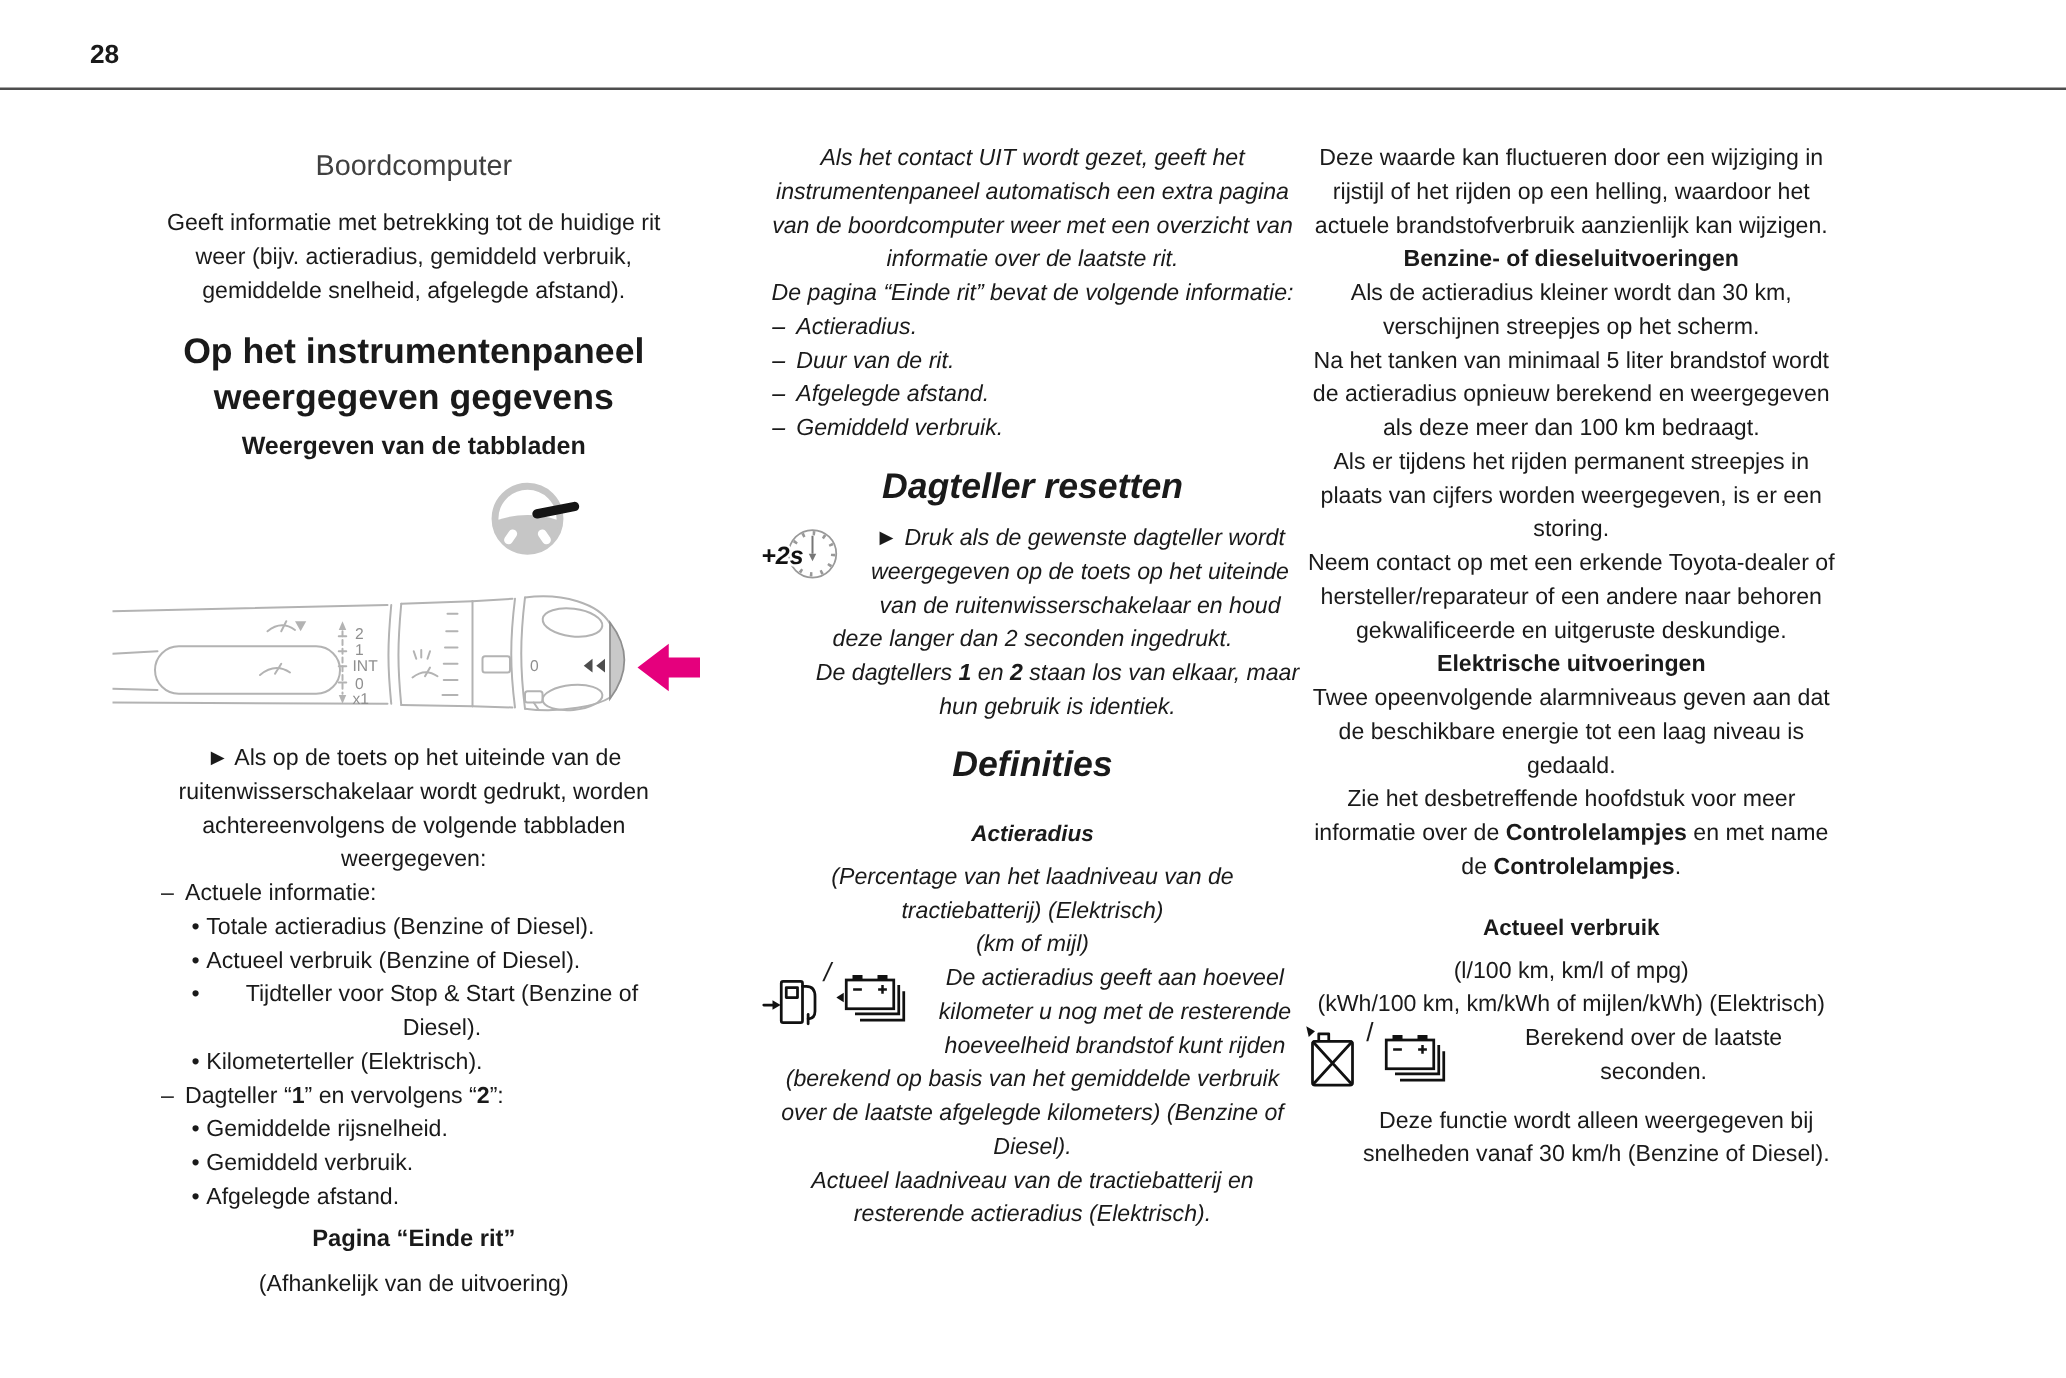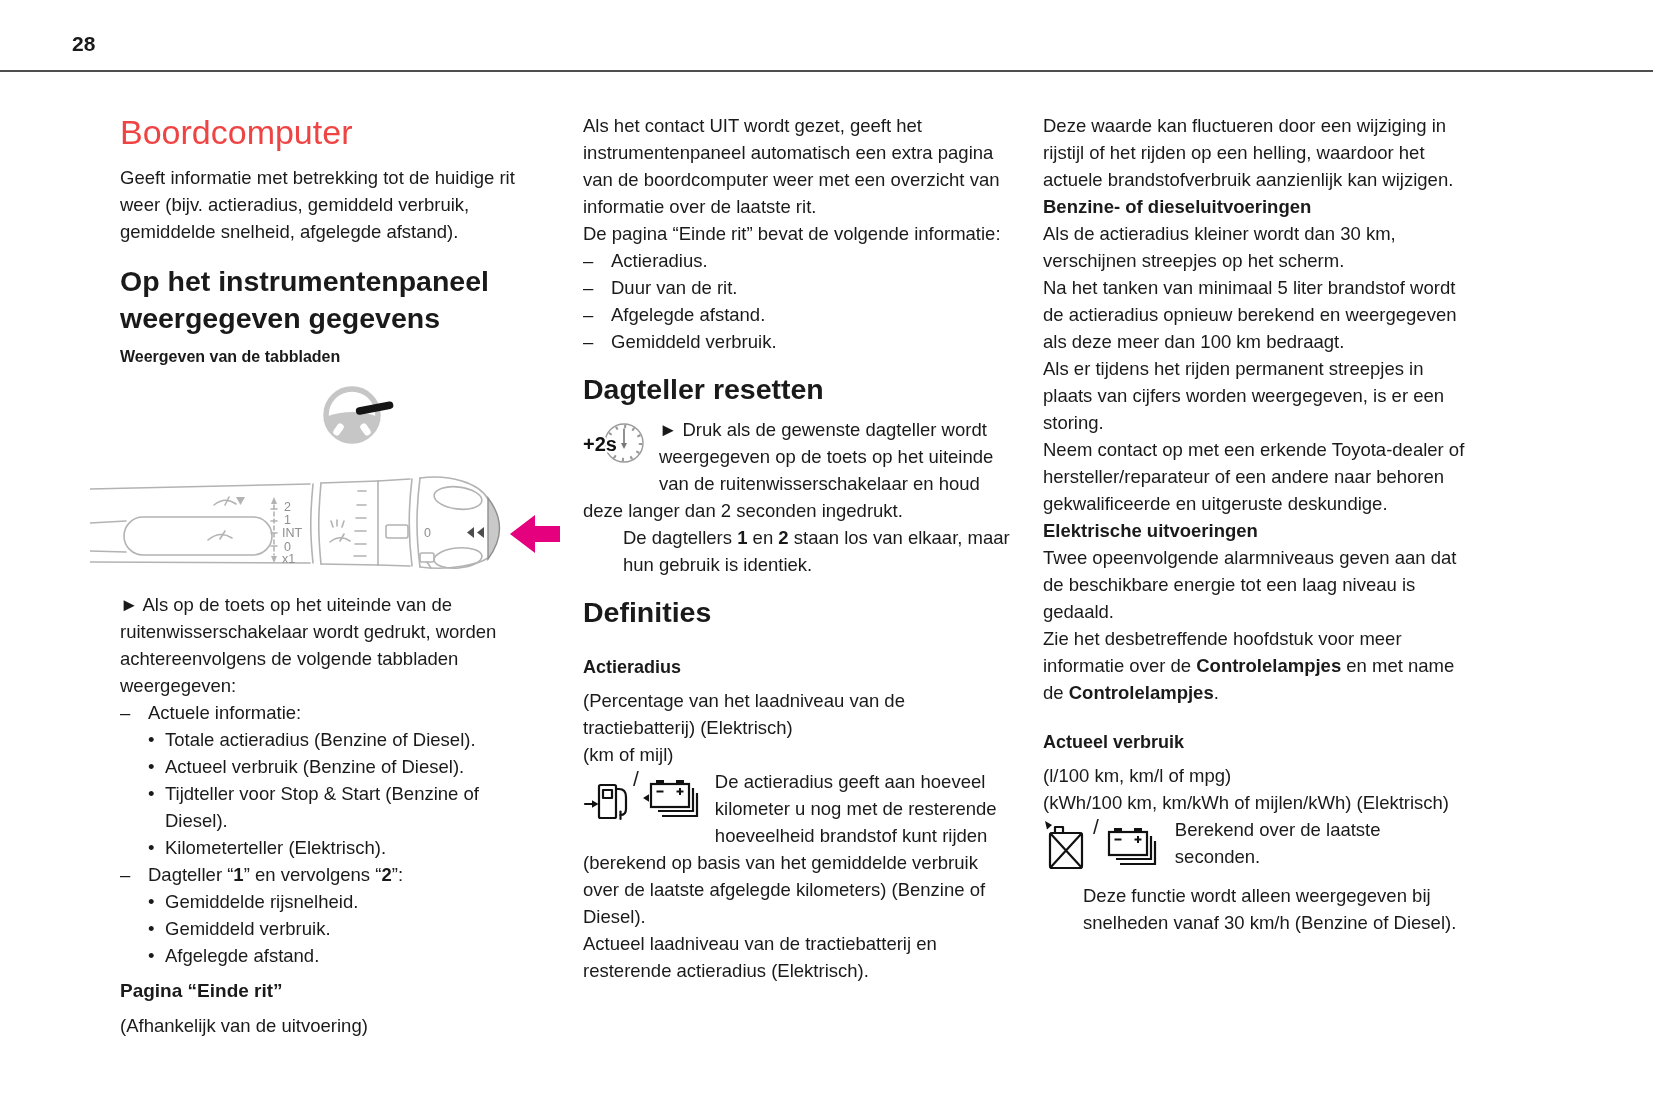--- a/index.html
+++ b/index.html
@@ -1,30 +1,30 @@
 <!DOCTYPE html>
 <html><head>
 <meta charset="utf-8">
 <style>
   html,body{margin:0;padding:0;background:#fff;}
   .page{position:relative;width:1653px;height:1102px;background:#fff;overflow:hidden;
-        font-family:"Liberation Sans",sans-serif;color:#1a1a1a;}
+        font-family:"Liberation Sans",sans-serif;color:#1a1a1a;text-align:center;}
   .pagenum{position:absolute;left:72px;top:32px;font-size:21px;font-weight:bold;}
   .rule{position:absolute;left:0;top:70px;width:1653px;height:2px;background:#4e4e4e;}
   .col{position:absolute;top:112px;}
   .col1{left:120px;width:422px;}
-  .col2{left:583px;width:434px;}
+  .col2{left:609px;width:434px;font-style:italic;}
   .col3{left:1043px;width:428px;}
   p{margin:0;font-size:18.5px;line-height:27px;}
   p.bold{font-weight:bold;}
-  h1{margin:0 0 12px 0;font-size:34px;line-height:40px;font-weight:normal;color:#ef4444;}
+  h1{margin:0 0 12px 0;font-size:23px;line-height:40px;font-weight:normal;color:#404040;}
   .h2{font-size:28.5px;line-height:37px;font-weight:bold;margin:16px 0 8px 0;}
   .col1 .h2{margin-top:18px;}
   .h3{font-size:18px;line-height:24px;font-weight:bold;margin:24px 0 8px 0;}
-  .h4sub{font-size:16px;line-height:24px;font-weight:bold;margin:8px 0 12px 0;}
+  .h4sub{font-size:20px;line-height:24px;font-weight:bold;margin:8px 0 12px 0;}
   .pagina{font-size:19px;line-height:23px;font-weight:bold;margin:10px 0 10px 0;}
   .li{display:flex;font-size:18.5px;line-height:27px;}
   .li .mk{flex:0 0 28px;}
   .li.bullet{padding-left:28px;}
   .li.bullet .mk{flex:0 0 17px;}
   .illus{margin:14px 0 16px 0;}
   .wheel-wrap{margin-left:198px;height:64px;}
   .stalk-wrap{margin:14px 0 0 -30px;}
   .float-icon{float:left;margin:2px 12px 2px 0;}
   .icon-group{float:left;display:flex;align-items:flex-start;margin:4px 14px 0 0;}

